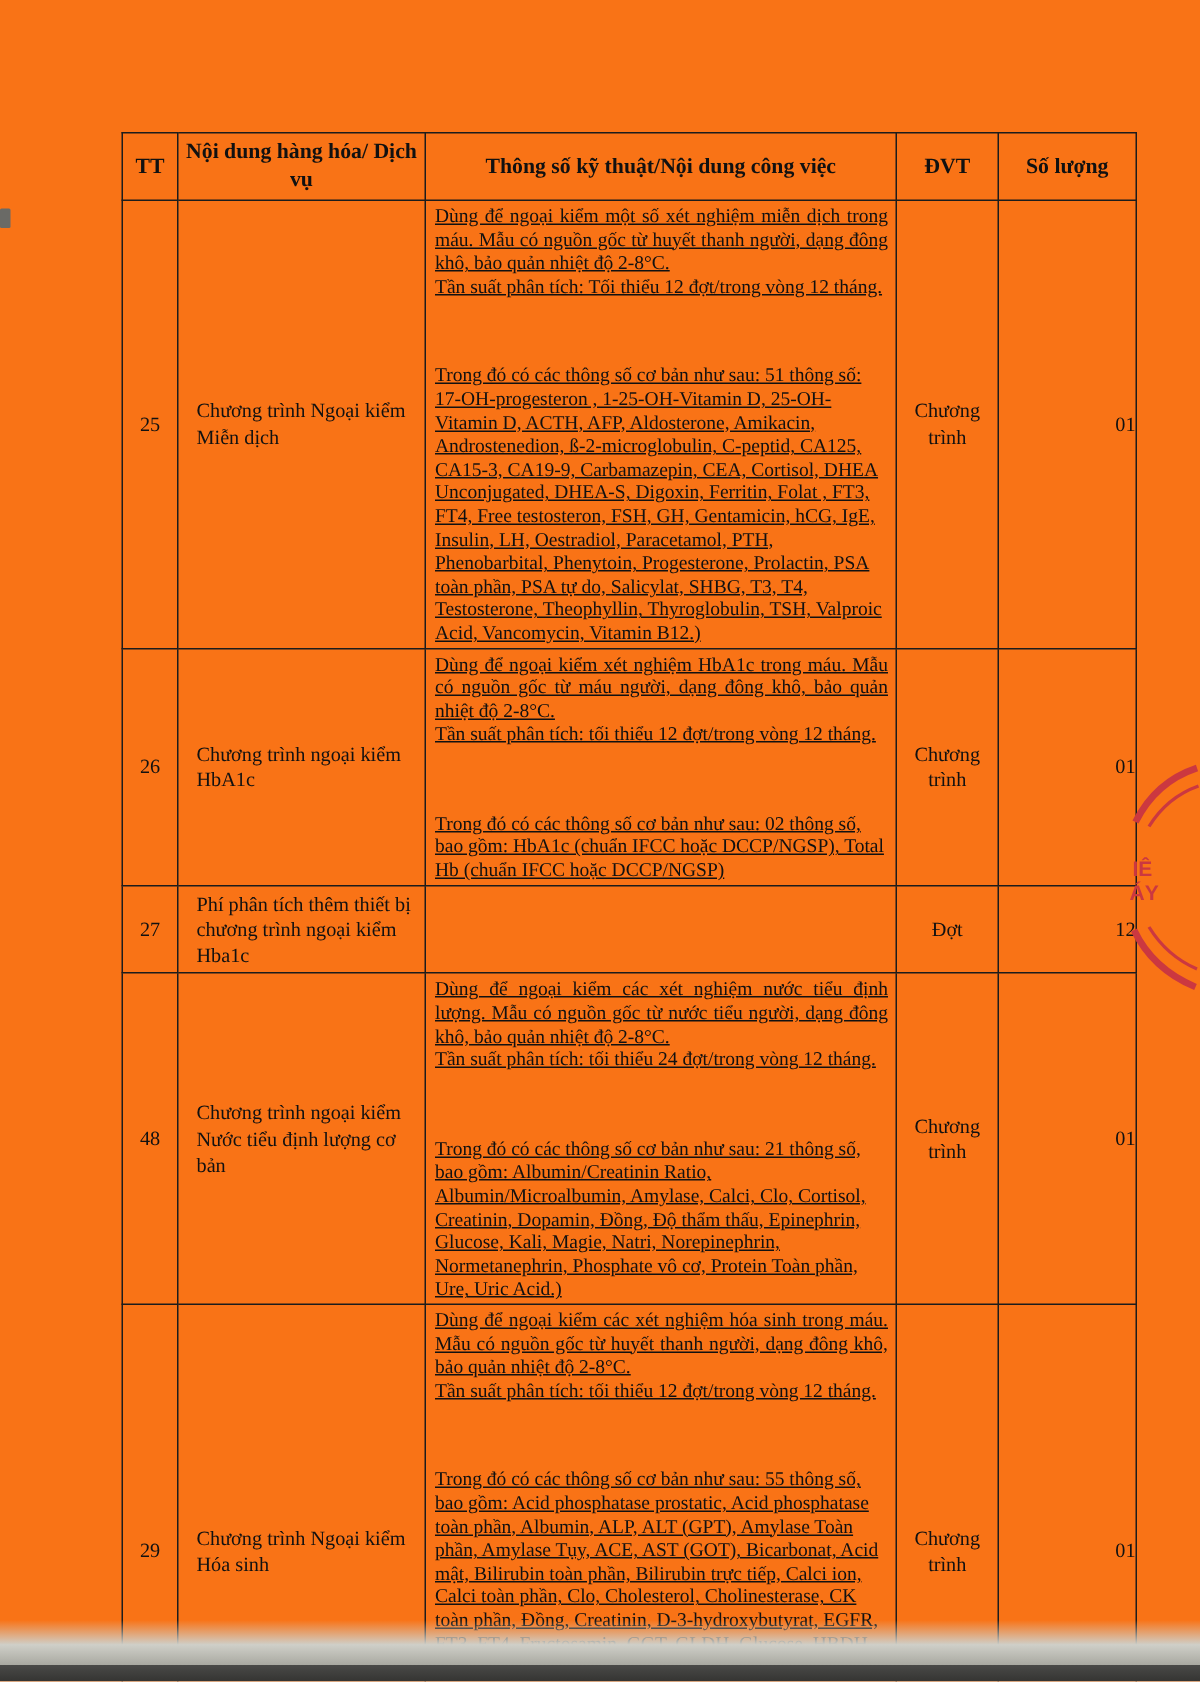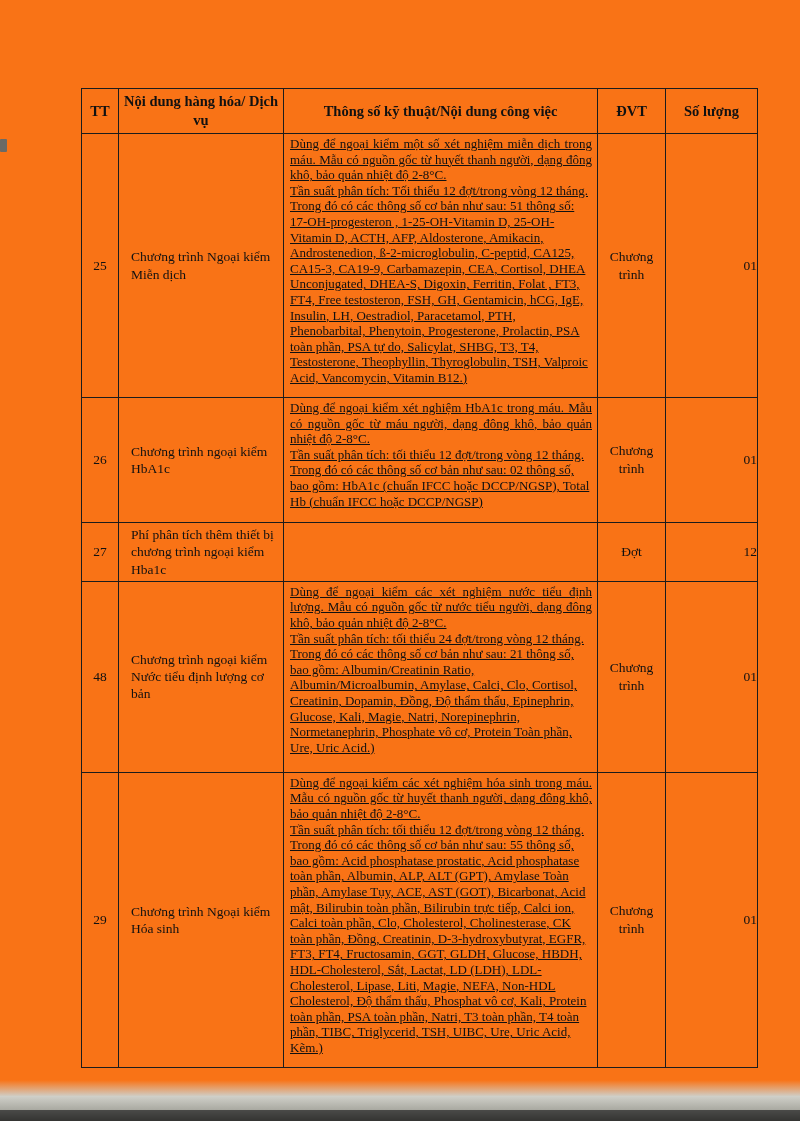--- a/index.html
+++ b/index.html
@@ -51,21 +51,21 @@
     margin-left: 28px;
   }
   td.spec {
     vertical-align: top;
     font-size: 13px;
     line-height: 15.6px;
     padding: 2px 5px 2px 6px;
     text-decoration: underline;
   }
   td.spec p.just { text-align: justify; }
-  td.spec p.list { text-align: left; }
+  td.spec p.list { text-align: left; margin-top: 44px; }
   td.unit {
     text-align: center;
     font-size: 13.5px;
     line-height: 1.3;
     padding: 2px 4px;
   }
   td.qty {
     text-align: right;
     font-size: 13.5px;
   }
@@ -176,18 +176,32 @@
           <p class="just">Dùng để ngoại kiểm các xét nghiệm hóa sinh trong máu. Mẫu có nguồn gốc từ huyết thanh người, dạng đông khô, bảo quản nhiệt độ 2-8°C.</p>
           <p class="just">Tần suất phân tích: tối thiểu 12 đợt/trong vòng 12 tháng.</p>
           <p class="list">Trong đó có các thông số cơ bản như sau: 55 thông số, bao gồm: Acid phosphatase prostatic, Acid phosphatase toàn phần, Albumin, ALP, ALT (GPT), Amylase Toàn phần, Amylase Tụy, ACE, AST (GOT), Bicarbonat, Acid mật, Bilirubin toàn phần, Bilirubin trực tiếp, Calci ion, Calci toàn phần, Clo, Cholesterol, Cholinesterase, CK toàn phần, Đồng, Creatinin, D-3-hydroxybutyrat, EGFR, FT3, FT4, Fructosamin, GGT, GLDH, Glucose, HBDH, HDL-Cholesterol, Sắt, Lactat, LD (LDH), LDL-Cholesterol, Lipase, Liti, Magie, NEFA, Non-HDL Cholesterol, Độ thẩm thấu, Phosphat vô cơ, Kali, Protein toàn phần, PSA toàn phần, Natri, T3 toàn phần, T4 toàn phần, TIBC, Triglycerid, TSH, UIBC, Ure, Uric Acid, Kẽm.)</p>
         </td>
         <td class="unit">Chương trình</td>
         <td class="qty">01</td>
       </tr>
     </tbody>
   </table>
 
+  <div class="stamp">
+    <svg width="48" height="160" viewBox="0 0 48 160">
+      <g fill="none" stroke="var(--stamp-color, #cb3840)">
+        <path d="M46 4 C 28 10, 14 22, 5 40" stroke-width="4.5"></path>
+        <path d="M47 16 C 33 21, 22 30, 14 43" stroke-width="2.2"></path>
+        <path d="M4 112 C 12 129, 26 142, 45 150" stroke-width="4.5"></path>
+        <path d="M14 110 C 22 123, 32 132, 46 138" stroke-width="2.2"></path>
+      </g>
+      <g fill="var(--stamp-color, #cb3840)" font-family="Liberation Sans, sans-serif" font-weight="bold" font-size="14">
+        <text x="3" y="76" id="stamp-frag-1">IÊ</text>
+        <text x="1" y="92" id="stamp-frag-2">ÁY</text>
+      </g>
+    </svg>
+  </div>
 
   <div class="scan-speck"></div>
   <div class="scan-band"></div>
   <div class="scan-strip"></div>
 
 </div>
 
 </body></html>

